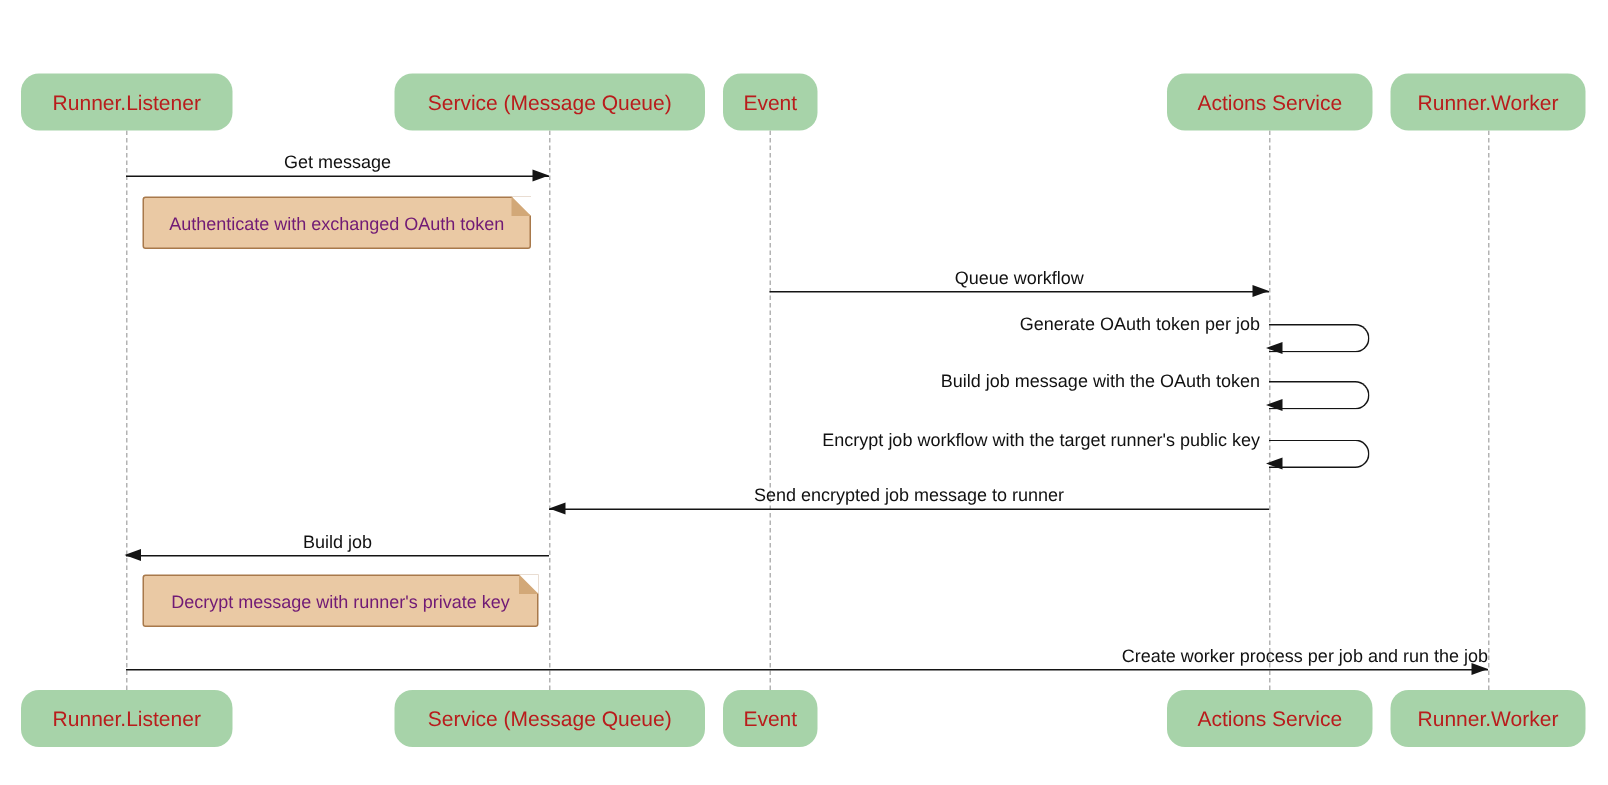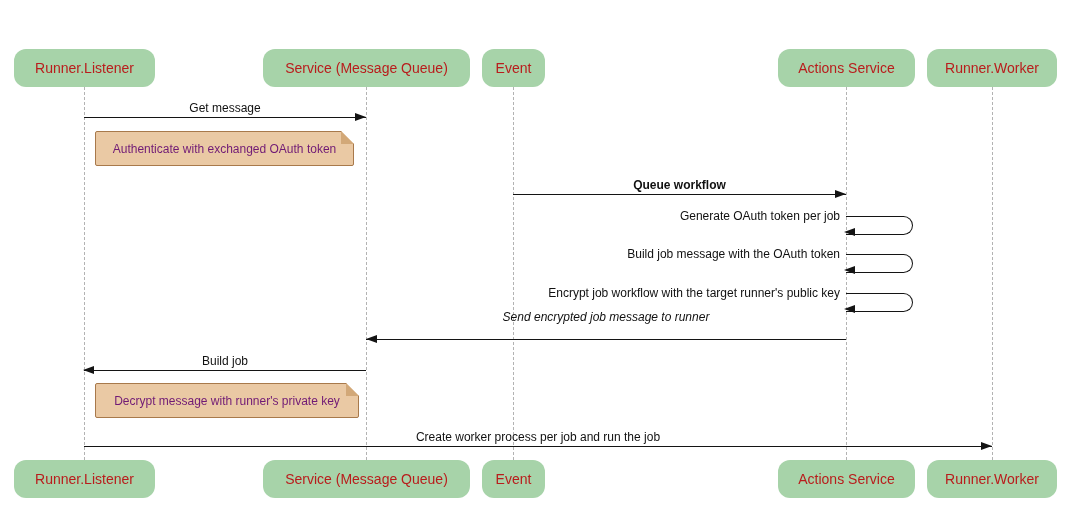--- a/index.html
+++ b/index.html
@@ -124,51 +124,51 @@
   <div class="msg-label" style="left:84px; top:101px; width:282px;">Get message</div>
   <div class="msg-line" style="left:84px; top:117px; width:282px;"></div>
   <div class="arrow-right" style="left:355px; top:113px;"></div>
 
   <div class="note" style="left:95px; top:131px; width:257px;">
     <span>Authenticate with exchanged OAuth token</span>
     <span class="fold-cut"></span>
     <span class="fold-flap"></span>
   </div>
 
-  <div class="msg-label" style="left:513px; top:178px; width:333px;font-weight:bold;">Queue workflow</div>
+  <div class="msg-label" style="left:513px; top:178px; width:333px;">Queue workflow</div>
   <div class="msg-line" style="left:513px; top:194px; width:333px;"></div>
   <div class="arrow-right" style="left:835px; top:190px;"></div>
 
   <div class="msg-label right-align" style="right:232px; top:209px;">Generate OAuth token per job</div>
   <div class="self-loop" style="left:846px; top:216px;"></div>
   <div class="arrow-left" style="left:844px; top:228px;"></div>
 
   <div class="msg-label right-align" style="right:232px; top:247px;">Build job message with the OAuth token</div>
   <div class="self-loop" style="left:846px; top:254px;"></div>
   <div class="arrow-left" style="left:844px; top:266px;"></div>
 
   <div class="msg-label right-align" style="right:232px; top:286px;">Encrypt job workflow with the target runner's public key</div>
   <div class="self-loop" style="left:846px; top:293px;"></div>
   <div class="arrow-left" style="left:844px; top:305px;"></div>
 
-  <div class="msg-label" style="left:366px; top:310px; width:480px;font-style:italic;">Send encrypted job message to runner</div>
+  <div class="msg-label" style="left:366px; top:323px; width:480px;">Send encrypted job message to runner</div>
   <div class="msg-line" style="left:366px; top:339px; width:480px;"></div>
   <div class="arrow-left" style="left:366px; top:335px;"></div>
 
   <div class="msg-label" style="left:84px; top:354px; width:282px;">Build job</div>
   <div class="msg-line" style="left:84px; top:370px; width:282px;"></div>
   <div class="arrow-left" style="left:83px; top:366px;"></div>
 
   <div class="note" style="left:95px; top:383px; width:262px;">
     <span>Decrypt message with runner's private key</span>
     <span class="fold-cut"></span>
     <span class="fold-flap"></span>
   </div>
 
-  <div class="msg-label" style="left:84px; top:430px; width:908px;">Create worker process per job and run the job</div>
+  <div class="msg-label" style="left:84px; top:430px; width:908px;text-align:right;">Create worker process per job and run the job</div>
   <div class="msg-line" style="left:84px; top:446px; width:908px;"></div>
   <div class="arrow-right" style="left:981px; top:442px;"></div>
 
   <div class="participant" style="left:14px;  top:460px; width:141px;">Runner.Listener</div>
   <div class="participant" style="left:263px; top:460px; width:207px;">Service (Message Queue)</div>
   <div class="participant" style="left:482px; top:460px; width:63px;">Event</div>
   <div class="participant" style="left:778px; top:460px; width:137px;">Actions Service</div>
   <div class="participant" style="left:927px; top:460px; width:130px;">Runner.Worker</div>
 
 </div>

